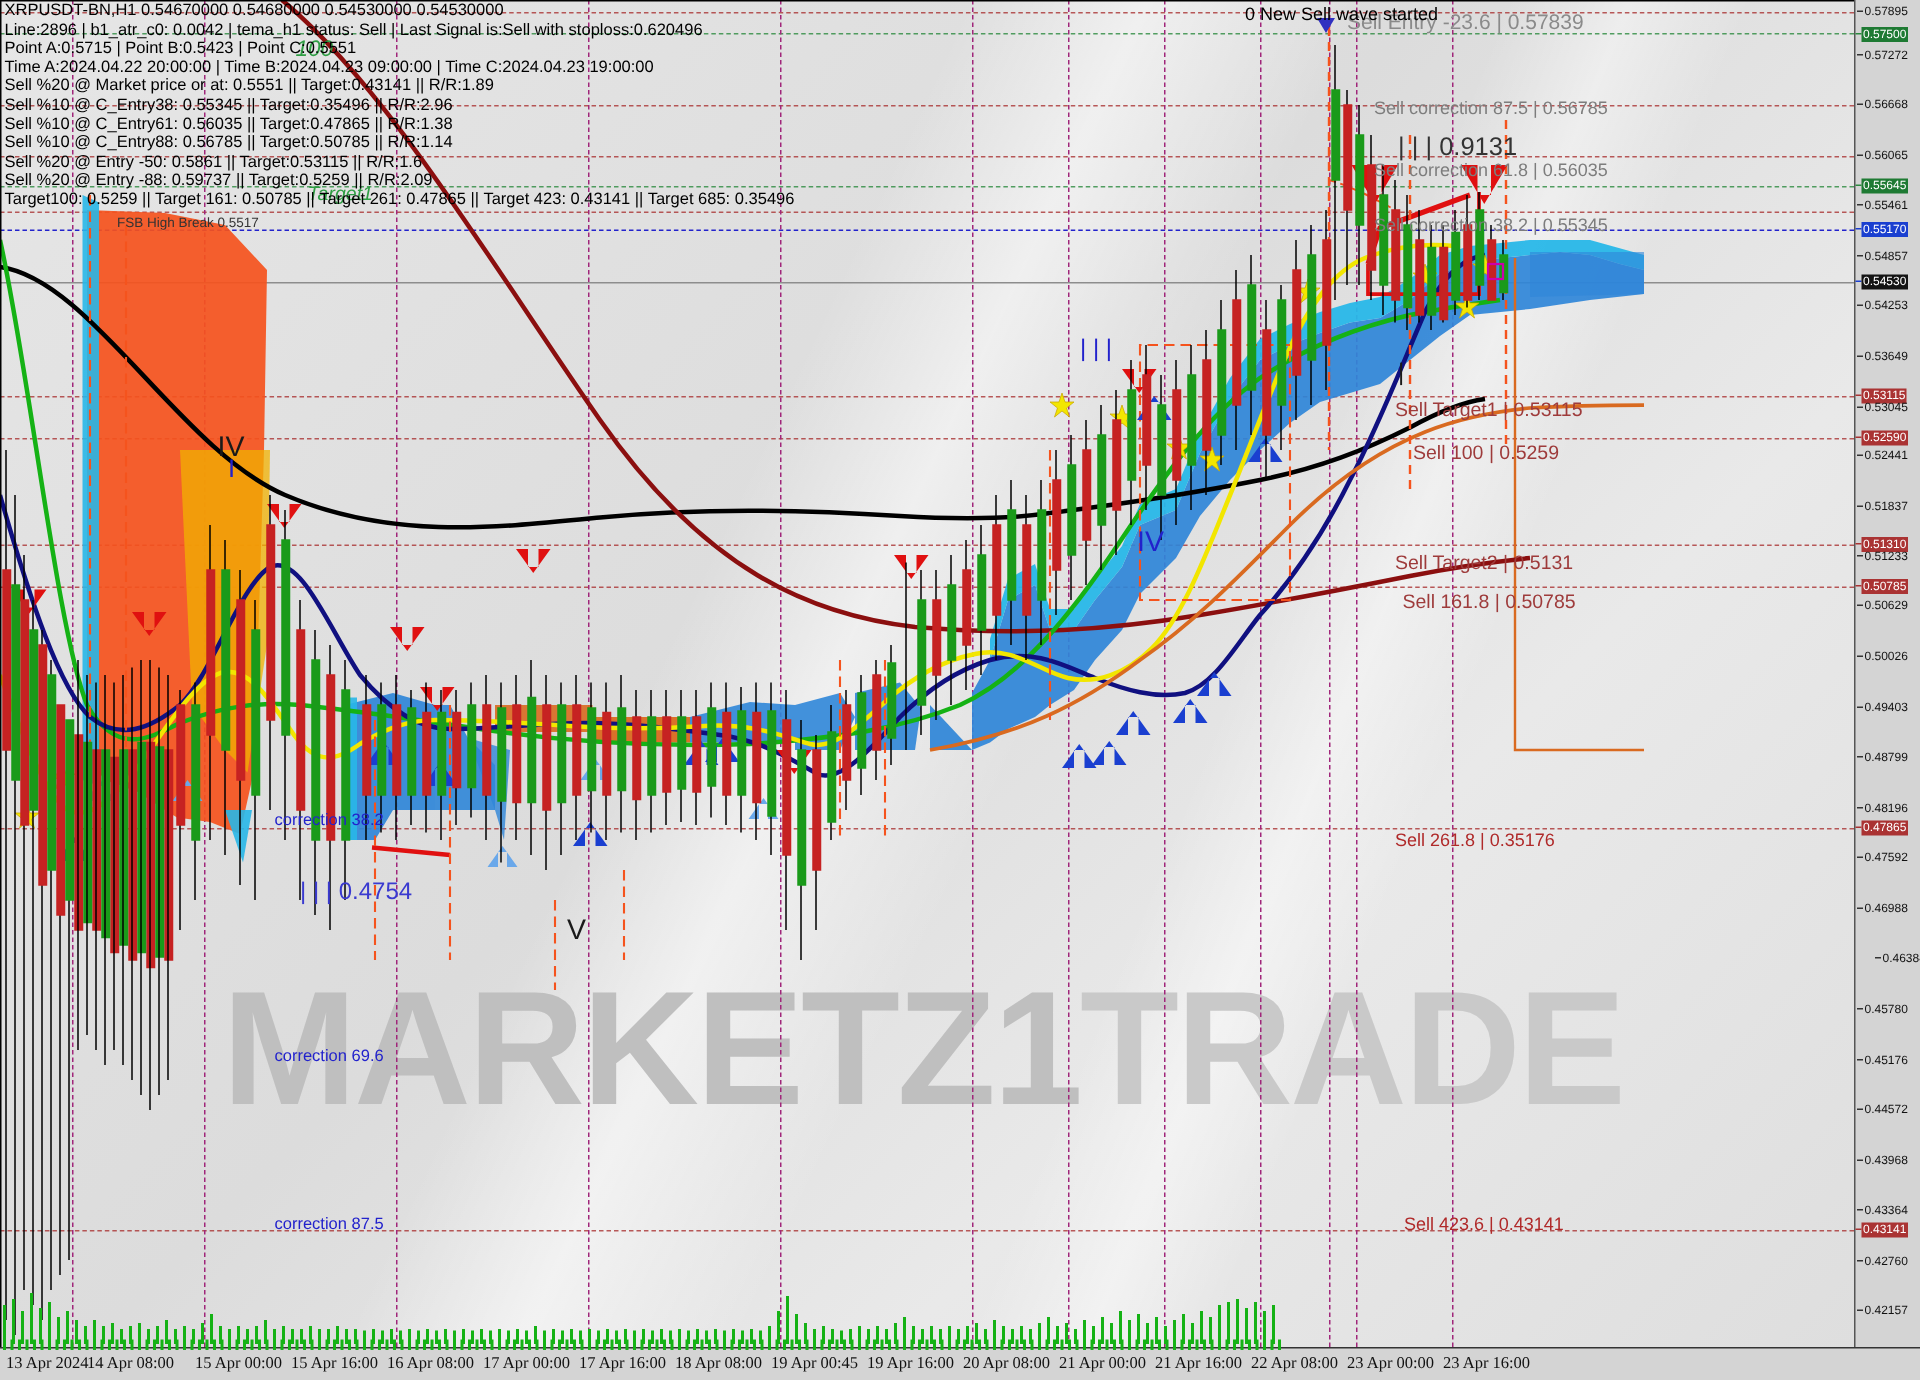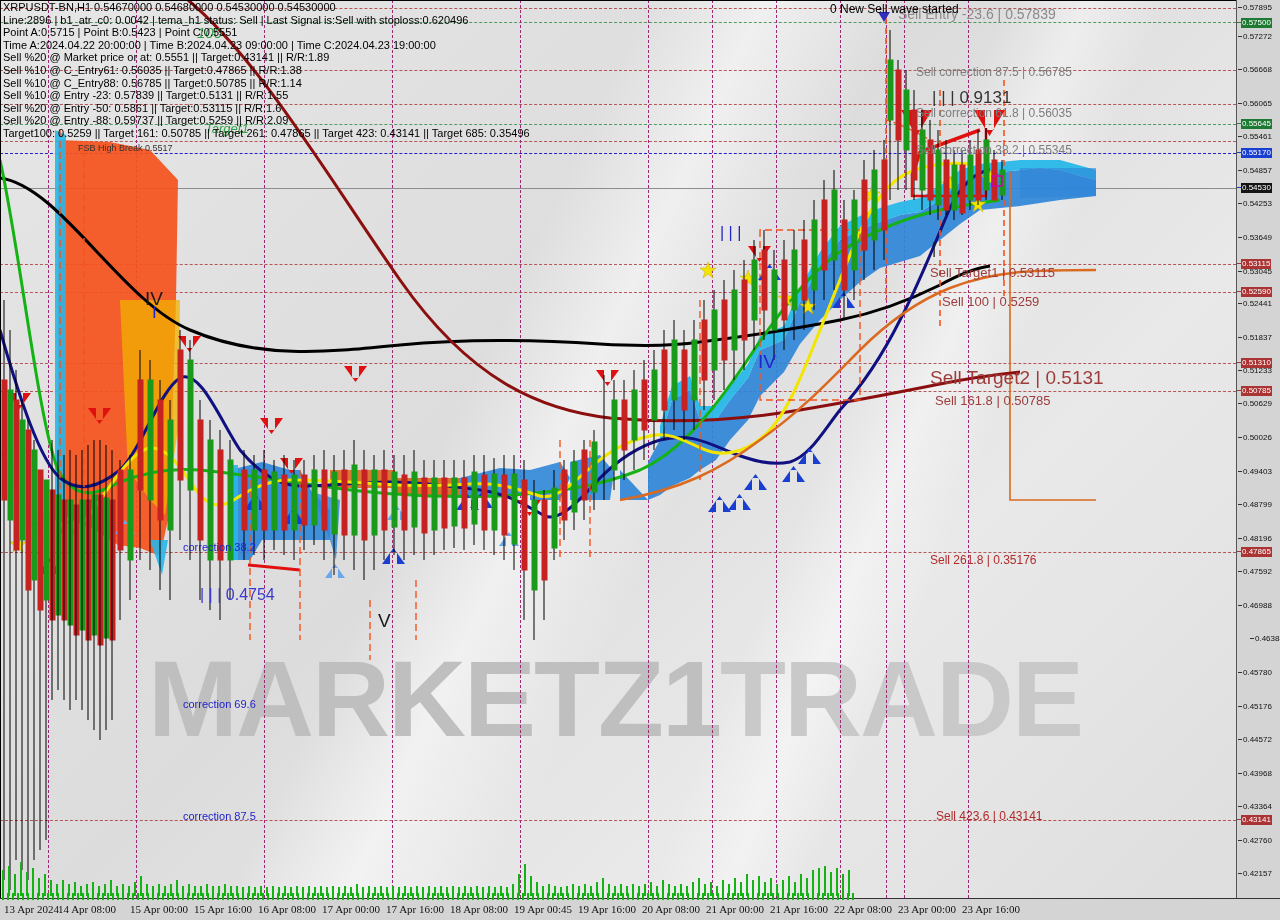--- a/index.html
+++ b/index.html
@@ -623,21 +623,21 @@
     </svg>
 
     <div>
       <div class="anno gray" style="left:898px; top:6px;   font-size:14px;">Sell Entry -23.6 | 0.57839</div>
       <div class="anno gray2" style="left:916px; top:65px;  font-size:12px;">Sell correction 87.5 | 0.56785</div>
       <div class="anno black" style="left:932px; top:88px;  font-size:17px;">| | | 0.9131</div>
       <div class="anno gray2" style="left:916px; top:106px; font-size:12px;">Sell correction 61.8 | 0.56035</div>
       <div class="anno gray2" style="left:916px; top:143px; font-size:12px;">Sell correction 38.2 | 0.55345</div>
       <div class="anno dred" style="left:930px; top:265px; font-size:13px;">Sell Target1 | 0.53115</div>
       <div class="anno dred" style="left:942px; top:294px; font-size:13px;">Sell 100 | 0.5259</div>
-      <div class="anno dred" style="left:930px; top:367px; font-size:19px;text-align:center;">Sell Target2 | 0.5131</div>
+      <div class="anno dred" style="left:930px; top:367px; font-size:13px;text-align:center;">Sell Target2 | 0.5131</div>
       <div class="anno dred" style="left:935px; top:393px; font-size:13px;">Sell 161.8 | 0.50785</div>
       <div class="anno red" style="left:930px; top:553px; font-size:12px;">Sell  261.8 | 0.35176</div>
       <div class="anno red" style="left:936px; top:809px; font-size:12px;">Sell  423.6 | 0.43141</div>
       <div class="anno blue" style="left:183px; top:541px; font-size:11px;text-align:right;">correction 38.2</div>
       <div class="anno blue-l" style="left:200px;top:586px; font-size:16px;">| | | 0.4754</div>
       <div class="anno blue" style="left:183px; top:698px; font-size:11px;">correction 69.6</div>
       <div class="anno blue" style="left:183px; top:810px; font-size:11px;">correction 87.5</div>
       <div class="anno green" style="left:197px; top:24px;  font-size:15px;">100</div>
       <div class="anno green" style="left:205px; top:121px; font-size:13px;">Target1</div>
       <div class="anno black" style="left:78px;  top:143px; font-size:9px;">FSB High Break   0.5517</div>
@@ -651,23 +651,23 @@
       <div class="wave-mark" style="left:758px; top:351px; font-size:19px; color:#2222cc;">IV</div>
       <div class="wave-mark" style="left:932px; top:240px; font-size:16px; color:#1a1a1a;">|</div>
     </div>
 
     <div class="hdr">
       <div class="row sym">XRPUSDT-BN,H1  0.54670000 0.54680000 0.54530000 0.54530000</div>
       <div class="row">Line:2896 | b1_atr_c0: 0.0042 | tema_h1 status: Sell | Last Signal is:Sell with stoploss:0.620496</div>
       <div class="row">Point A:0.5715 | Point B:0.5423 | Point C:0.5551</div>
       <div class="row">Time A:2024.04.22 20:00:00 | Time B:2024.04.23 09:00:00 | Time C:2024.04.23 19:00:00</div>
       <div class="row">Sell %20 @ Market price or at: 0.5551 || Target:0.43141 || R/R:1.89</div>
+      <div class="row">Sell %10 @ C_Entry38: 0.55345 || Target:0.35496 || R/R:2.96</div>
       <div class="row">Sell %10 @ C_Entry61: 0.56035 || Target:0.47865 || R/R:1.38</div>
       <div class="row">Sell %10 @ C_Entry88: 0.56785 || Target:0.50785 || R/R:1.14</div>
-      <div class="row">Sell %10 @ Entry -23: 0.57839 || Target:0.5131 || R/R:1.55</div>
       <div class="row">Sell %20 @ Entry -50: 0.5861 || Target:0.53115 || R/R:1.6</div>
       <div class="row">Sell %20 @ Entry -88: 0.59737 || Target:0.5259 || R/R:2.09</div>
       <div class="row">Target100: 0.5259 || Target 161: 0.50785 || Target 261: 0.47865 || Target 423: 0.43141 || Target 685: 0.35496</div>
     </div>
 
     <div class="newwave">0 New Sell wave started</div>
 
     <div class="plot-border"></div>
   </div>
 

